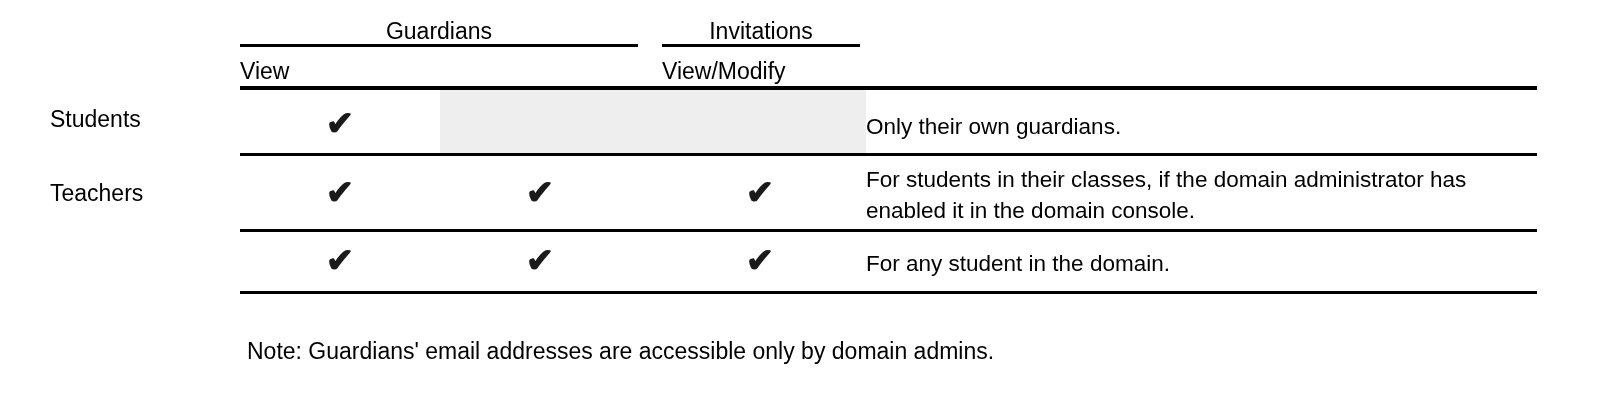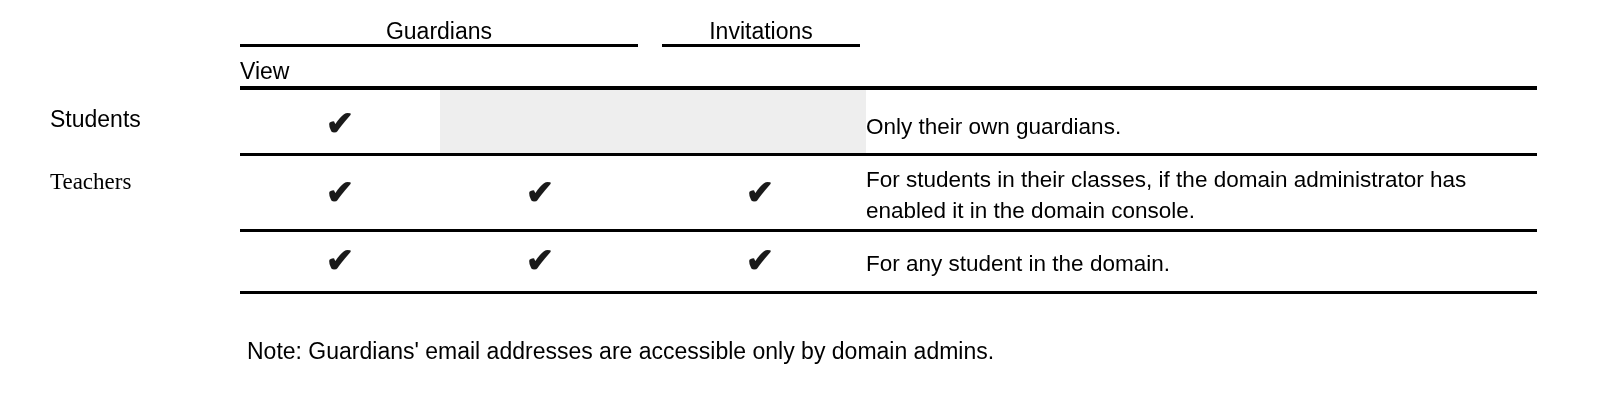--- a/index.html
+++ b/index.html
@@ -107,36 +107,37 @@
 
 <div class="page">
 
   <div class="grp-head" style="left:240px; top:20px; width:398px;">Guardians</div>
   <div class="grp-rule" style="left:240px; top:44px; width:398px;"></div>
 
   <div class="grp-head" style="left:662px; top:20px; width:198px;">Invitations</div>
   <div class="grp-rule" style="left:662px; top:44px; width:198px;"></div>
 
   <div class="sub-head" style="left:240px; top:60px; width:200px;">View</div>
+  <div class="sub-head" style="left:662px; top:60px; width:198px;">View/Modify</div>
 
   <div class="rule-heavy" style="top:86px;"></div>
 
   <div class="shade" style="left:440px; top:90px; width:426px; height:63px;"></div>
 
   <div class="row-label" style="top:108px;">Students</div>
 
   <div class="check" style="left:305px; top:106px;">✔</div>
   <div class="check" style="left:505px; top:106px;"></div>
   <div class="check" style="left:725px; top:106px;"></div>
 
   <div class="note-cell" style="top:111px;">Only their own guardians.</div>
 
   <div class="rule-light" style="top:153px;"></div>
 
-  <div class="row-label" style="top:170px;font-family:Liberation Serif, serif;">Teachers</div>
+  <div class="row-label" style="top:182px;">Teachers</div>
 
   <div class="check" style="left:305px; top:175px;">✔</div>
   <div class="check" style="left:505px; top:175px;">✔</div>
   <div class="check" style="left:725px; top:175px;">✔</div>
 
   <div class="note-cell" style="top:164px;">For students in their classes, if the domain administrator has enabled it in the domain console.</div>
 
   <div class="rule-light" style="top:229px;"></div>
 
 

